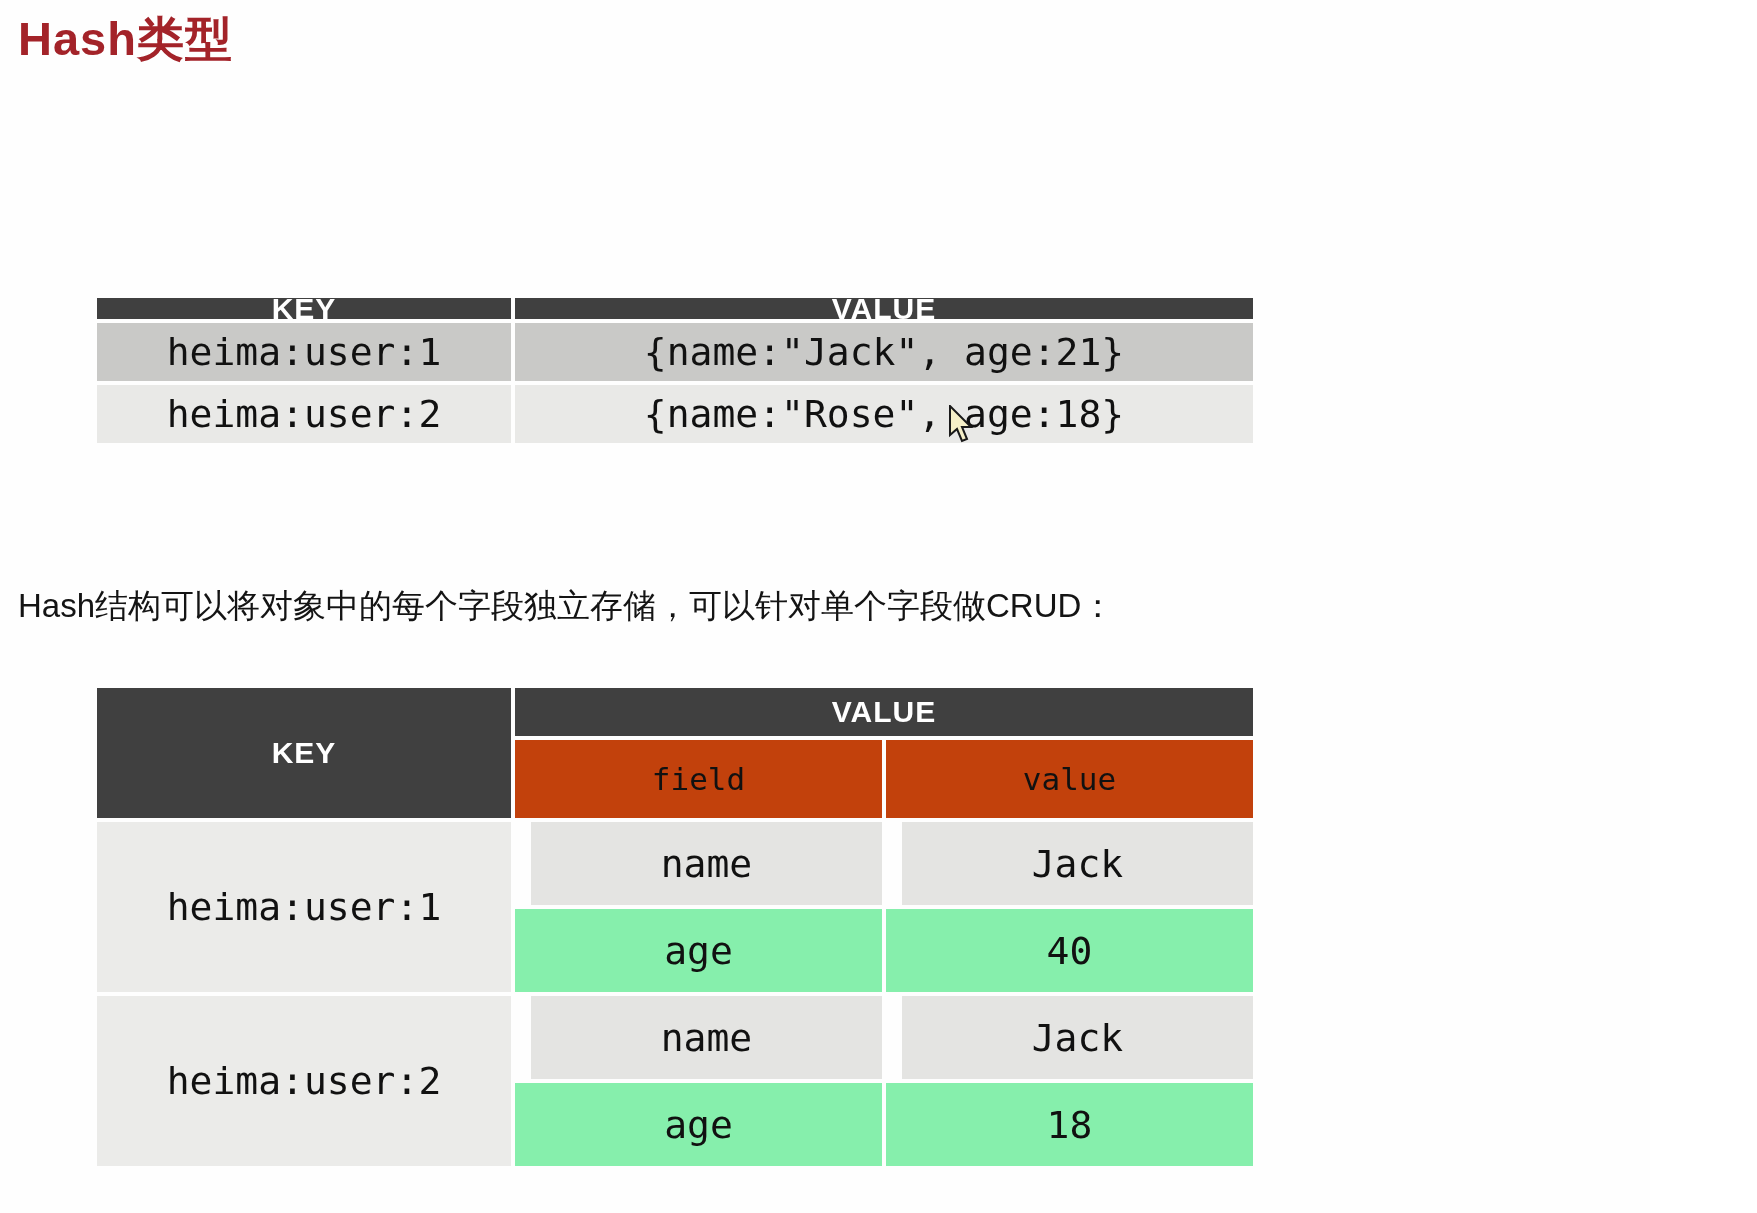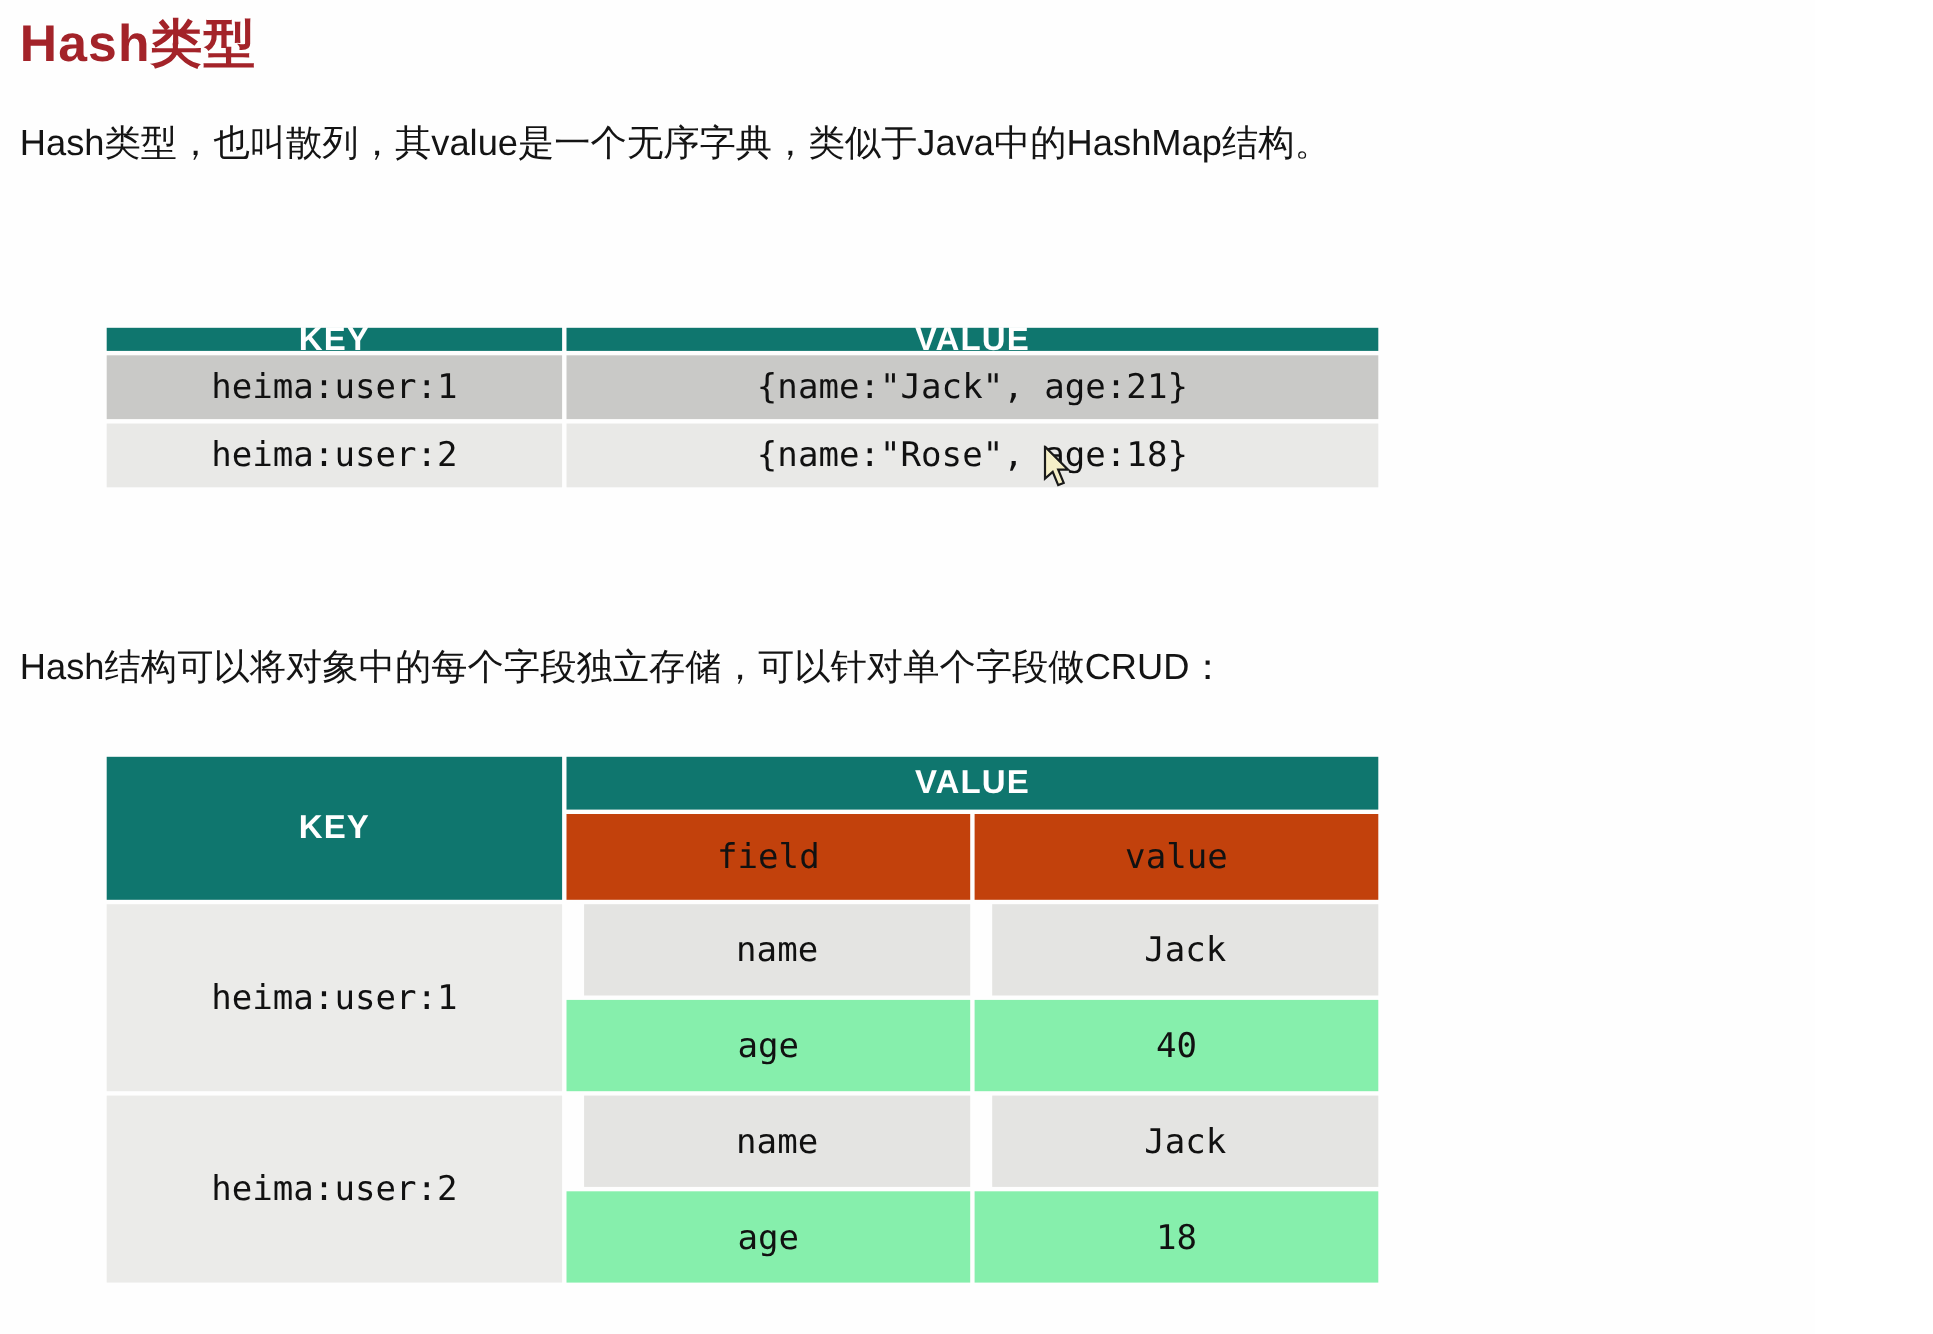--- a/index.html
+++ b/index.html
@@ -38,33 +38,33 @@
     position:absolute;left:97px;top:652px;width:1156px;
     display:grid;
     grid-template-columns:414px 1fr 1fr;
     grid-template-rows:84px 78px 83px 83px 83px 83px;
     gap:4px;
   }
   .cell{
     display:flex;align-items:center;justify-content:center;
   }
   .hdr{
-    background:#0f766e;color:#ffffff;
+    background:#404040;color:#ffffff;
     font-size:30px;font-weight:bold;
     letter-spacing:1px;
     margin-top:36px;
   }
   .subhdr{
     background:#c2410c;color:#111111;
     font-family:"DejaVu Sans Mono",monospace;
     font-size:31px;
   }
   .mono{
     font-family:"DejaVu Sans Mono",monospace;
-    font-size:31px;color:#111111;
+    font-size:38px;color:#111111;
   }
   .bg-dark{background:#c9c9c7;}
   .bg-light{background:#e9e9e7;}
   .bg-keybody{background:#ebebe9;}
   .bg-rowlight{background:#e4e4e2;margin-left:16px;}
   .bg-rowdark{background:#86efac;}
 
   .t2-key-hdr{grid-column:1;grid-row:1 / span 2;}
   .t2-value-hdr{grid-column:2 / span 2;grid-row:1;}
   .t2-key1{grid-column:1;grid-row:3 / span 2;}
@@ -75,21 +75,20 @@
     pointer-events:none;
   }
 </style>
 </head>
 <body>
 
 <div class="page">
 
   <div class="title">Hash类型</div>
 
-  <div class="para p1">Hash类型，也叫散列，其value是一个无序字典，类似于Java中的HashMap结构。</div>
 
   <div class="tbl1">
     <div class="cell hdr">KEY</div>
     <div class="cell hdr">VALUE</div>
 
     <div class="cell mono bg-dark">heima:user:1</div>
     <div class="cell mono bg-dark">{name:"Jack", age:21}</div>
 
     <div class="cell mono bg-light">heima:user:2</div>
     <div class="cell mono bg-light">{name:"Rose", age:18}</div>

